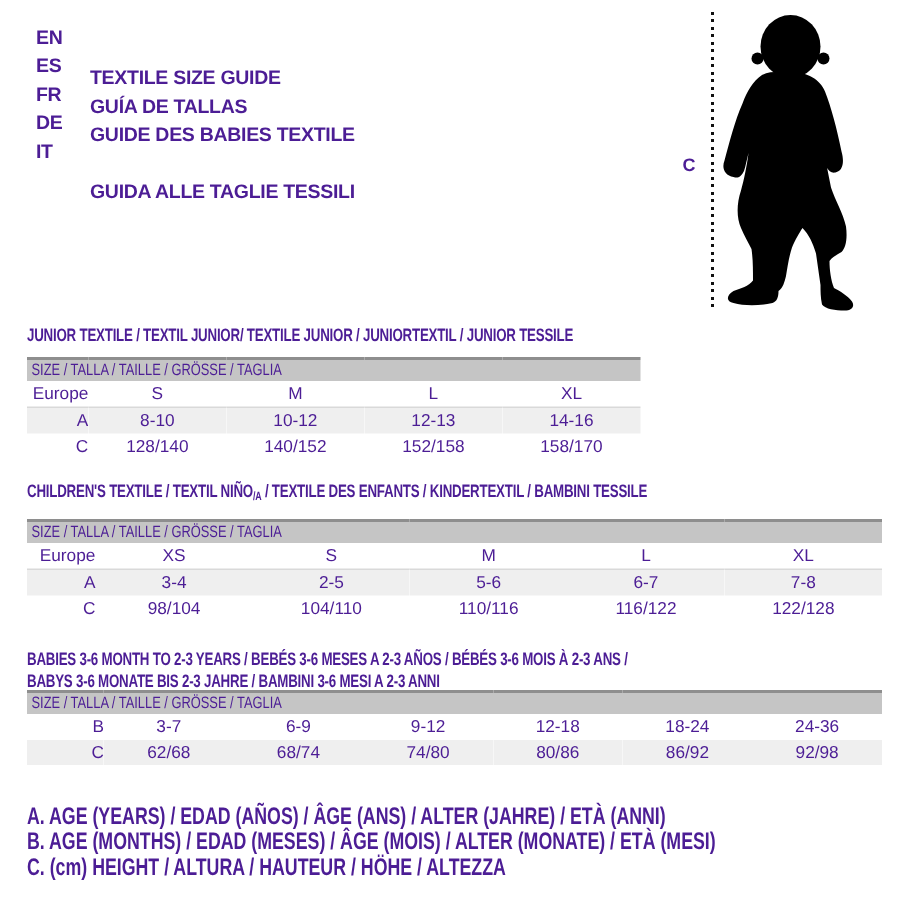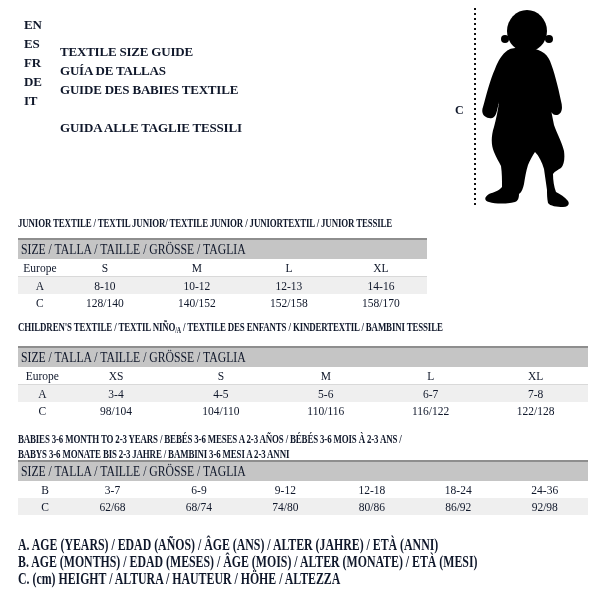--- a/index.html
+++ b/index.html
@@ -1,17 +1,17 @@
 <!DOCTYPE html>
 <html><head>
 <meta charset="utf-8">
 <style>
   html,body{margin:0;padding:0;background:#fff;}
   #page{position:relative;width:600px;height:600px;background:#ffffff;overflow:hidden;
-        font-family:Liberation Serif, serif;color:#0f172a;}
+        font-family:Liberation Sans, sans-serif;color:#4c1d95;}
 
   
   .lang{position:absolute;left:24px;top:15px;}
   .lang-row{display:flex;height:19px;line-height:19px;font-weight:bold;font-size:13px;letter-spacing:-0.2px;}
   .lang-code{width:36px;}
   .lang-label{white-space:nowrap;margin-top:27px;}
 
   
   .dotline{position:absolute;left:474px;top:8px;width:2px;height:199px;
            background:repeating-linear-gradient(to bottom,#111 0 2px,transparent 2px 5px);}
@@ -20,23 +20,23 @@
 
   
   .cond{display:inline-block;transform:scaleX(0.74);transform-origin:0 50%;white-space:nowrap;}
   .bandcond{display:inline-block;transform:scaleX(0.78);transform-origin:0 50%;white-space:nowrap;}
 
   .sec-title{position:absolute;left:18px;font-size:12px;font-weight:bold;letter-spacing:-0.2px;line-height:15px;}
   .sub{font-size:8px;vertical-align:-2px;}
 
   table.t{position:absolute;left:18px;border-collapse:collapse;table-layout:fixed;}
   table.t td{font-size:11.5px;padding:2.5px 0;text-align:center;overflow:hidden;}
-  table.t td.lbl{text-align:center;padding-left:3px;}
+  table.t td.lbl{text-align:right;padding-left:3px;}
   tr.band td{background:#c5c5c5;border-top:2px solid #8e8e8e;padding:1px 0 1px 3px;
-             font-size:15px;text-align:left;height:11px;}
+             font-size:11px;text-align:left;height:11px;}
   tr.hdr td{border-bottom:1px solid #d9d9d9;}
   tr.shaded td{background:#efefef;}
   .t1{width:409px;top:238px;}
   .t2{width:570px;top:346px;}
   .t3{width:570px;top:460px;}
   .t1 col.c0{width:10%;} .t1 col.cd{width:22.5%;}
   .t2 col.c0{width:8%;}  .t2 col.cd{width:18.4%;}
   .t3 col.c0{width:9%;}  .t3 col.cd{width:15.16%;}
 
   .footnotes{position:absolute;left:18px;top:536px;}
@@ -145,21 +145,21 @@
       <td class="lbl">Europe</td>
       <td>XS</td>
       <td>S</td>
       <td>M</td>
       <td>L</td>
       <td>XL</td>
     </tr>
     <tr class="shaded">
       <td class="lbl">A</td>
       <td>3-4</td>
-      <td>4-5</td>
+      <td>2-5</td>
       <td>5-6</td>
       <td>6-7</td>
       <td>7-8</td>
     </tr>
     <tr>
       <td class="lbl">C</td>
       <td>98/104</td>
       <td>104/110</td>
       <td>110/116</td>
       <td>116/122</td>

